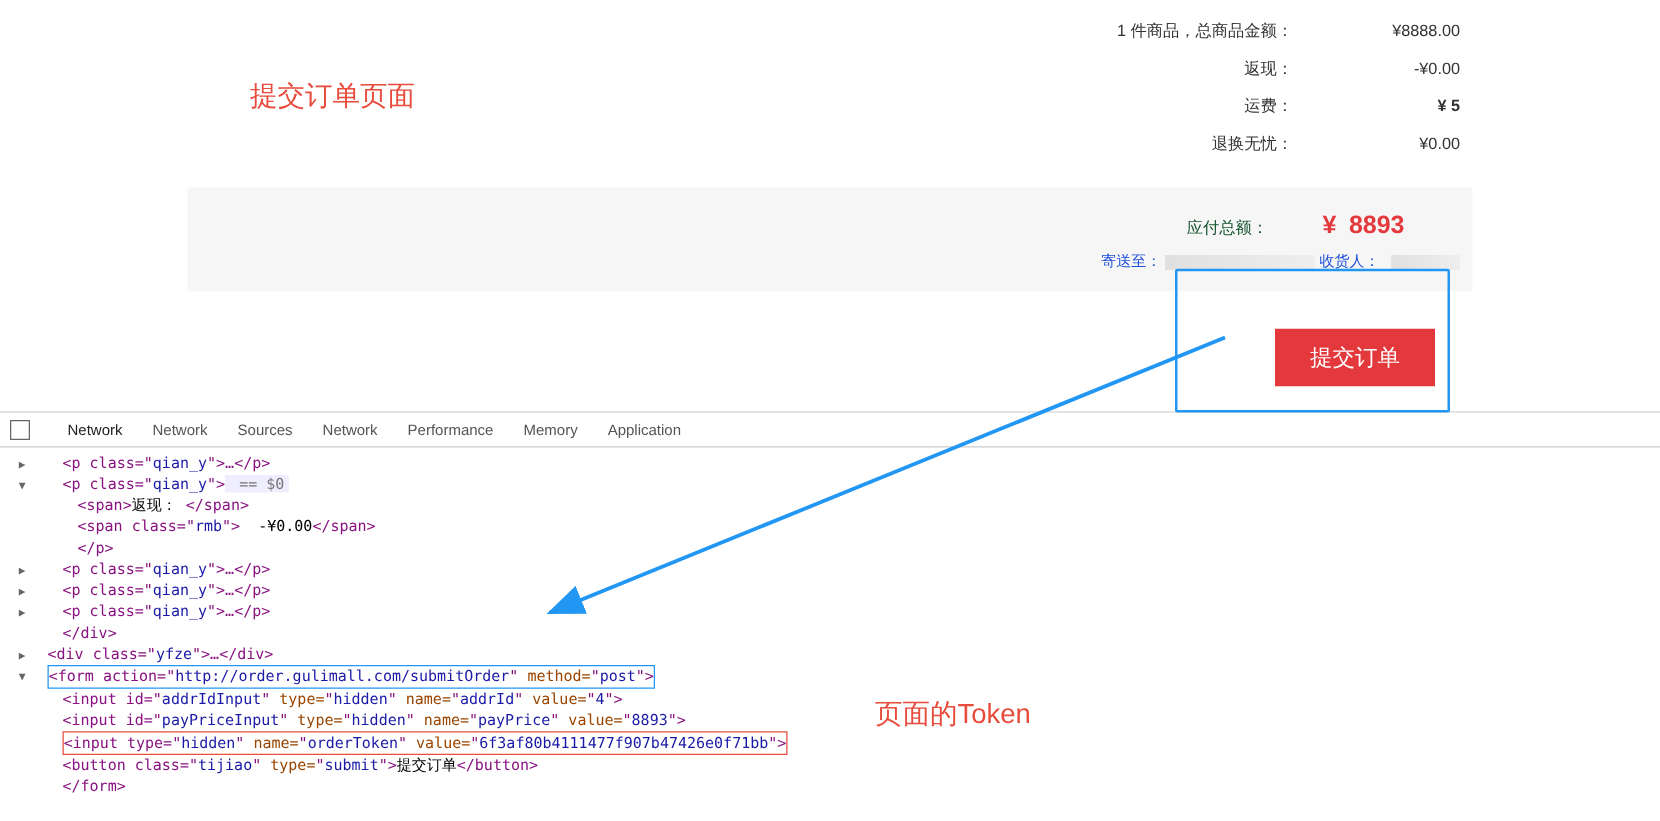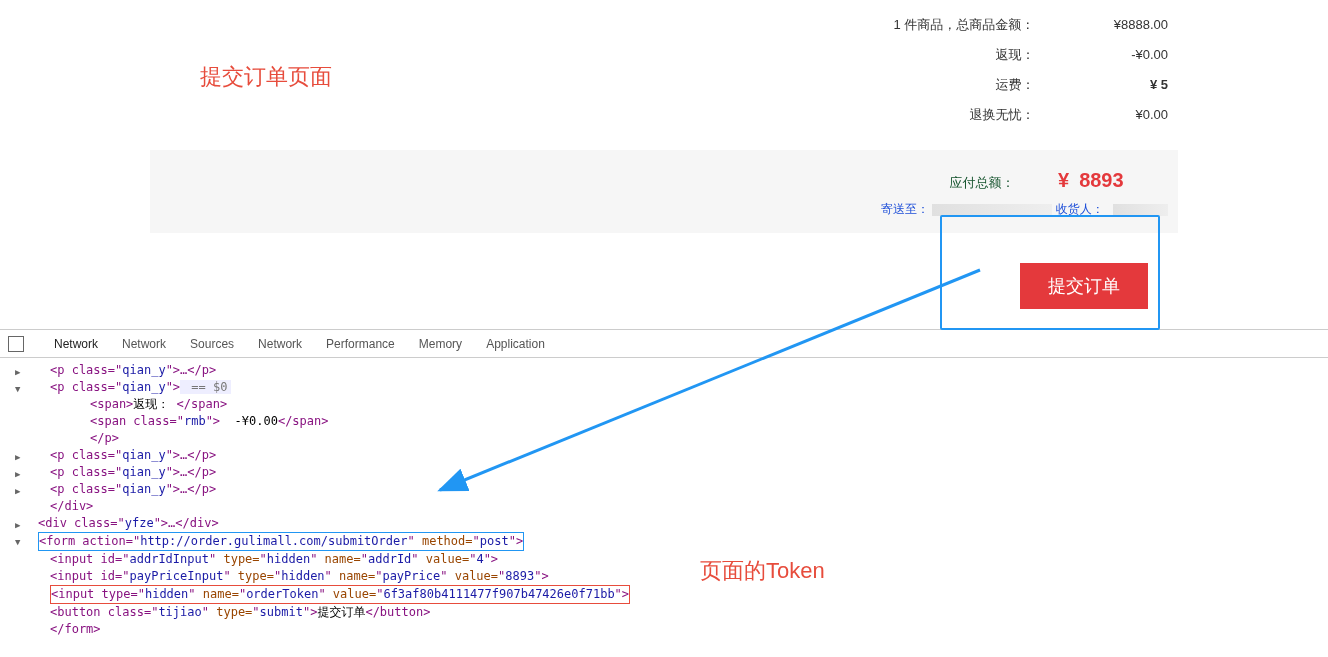--- a/index.html
+++ b/index.html
@@ -44,21 +44,21 @@
     .attr-name { color: #994500; }
     .attr-val { color: #1a1aa6; }
     .text-black { color: #000; }
     .selected-marker { background: #eef; color: #777; padding: 0 4px; }
     
     .highlight-box-blue { border: 1.5px solid #2196F3; display: inline-block; padding: 0; }
     .highlight-box-red { border: 1.5px solid #e74c3c; display: inline-block; padding: 0; }
     
     .indent-1 { padding-left: 38px; }
     .indent-2 { padding-left: 50px; }
-    .indent-3 { padding-left: 90px; }
+    .indent-3 { padding-left: 62px; }
     
     .arrow-svg { position: absolute; top: 260px; left: 420px; width: 600px; height: 260px; pointer-events: none; z-index: 10; }
   </style>
 </head>
 <body>
 
 <div class="page">
   <div class="annotation-red annotation-title">提交订单页面</div>
 
   <div class="summary-rows">

